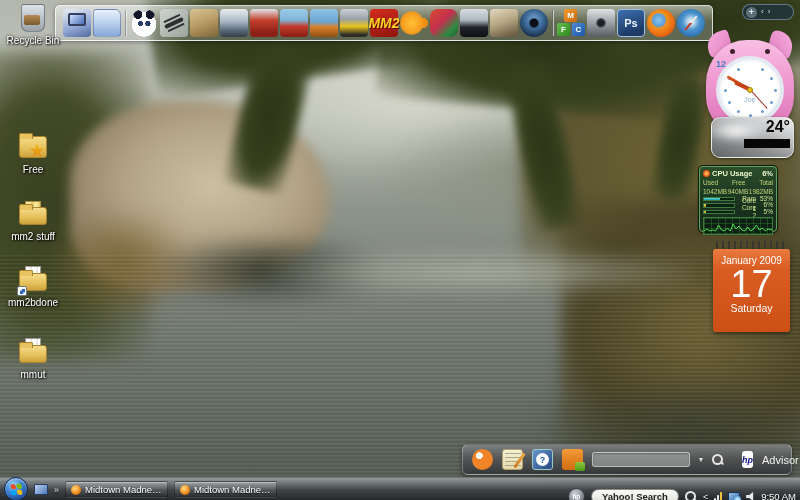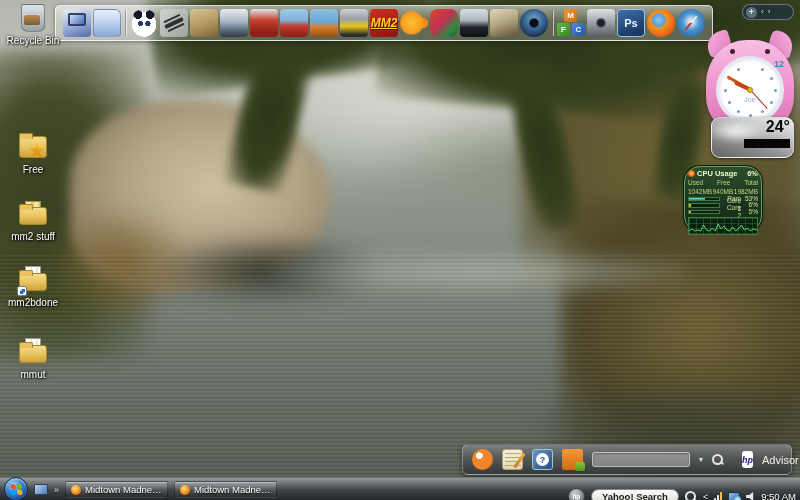--- a/index.html
+++ b/index.html
@@ -47,21 +47,21 @@
       radial-gradient(circle at 50% 55%,#ffffff 58%,rgba(255,255,255,0) 60%);}
   .i-airplane{background:linear-gradient(135deg,#cfd4cf 0%,#9aa39c 100%);}
   .i-airplane span{position:absolute;left:4px;top:12px;width:20px;height:4px;background:#2d2f33;transform:rotate(-25deg);border-radius:2px;box-shadow:0 -5px 0 -1px #2d2f33,0 5px 0 -1px #2d2f33;}
   .i-dumptruck{background:linear-gradient(160deg,#d8c493 0%,#b79a62 50%,#7c6438);}
   .i-semitruck{background:linear-gradient(180deg,#e9ecef 0%,#aab6c4 45%,#5d6b7c 75%,#353d46);}
   .i-redtruck{background:linear-gradient(180deg,#dfe4e8 0%,#c5402f 40%,#8c2017 85%);}
   .i-firetruck{background:linear-gradient(180deg,#9ccbe8 0%,#7fb4d8 40%,#c43a2c 62%,#871d14);}
   .i-towtruck{background:linear-gradient(180deg,#8fc0e4 0%,#6aa8d4 45%,#d97f2a 65%,#8e4f12);}
   .i-yellowcar{background:linear-gradient(180deg,#ccd2d8 0%,#9aa1a8 35%,#e6c41e 62%,#2c2c28 92%);}
   .i-mm2{background:linear-gradient(160deg,#d42c1e,#8e140c);display:flex;align-items:center;justify-content:center;}
-  .i-mm2 span{color:#ffd428;font-weight:bold;font-style:italic;font-size:12px;text-shadow:1px 1px 0 #5c0a06;text-decoration:underline;}
+  .i-mm2 span{color:#ffd428;font-weight:bold;font-style:italic;font-size:14px;text-shadow:1px 1px 0 #5c0a06;}
   .i-goldfish{background:radial-gradient(circle at 42% 50%,#ffc235 0%,#f59a1d 50%,rgba(245,154,29,0) 58%),radial-gradient(circle at 82% 50%,#ef8c12 18%,rgba(239,140,18,0) 20%);}
   .i-parrot{background:linear-gradient(135deg,#d84a2a 0%,#c43050 45%,#2f8a42 75%,#1d5e2c);border-radius:8px;}
   .i-ship{background:linear-gradient(180deg,#d7dde2 0%,#aeb8c0 40%,#22262c 65%,#0e1114);}
   .i-vintagecar{background:linear-gradient(160deg,#e2d7be 0%,#b7a884 45%,#6e5e44 90%);}
   .i-dragon{border-radius:50%;background:radial-gradient(circle at 50% 38%,#7aa4cc 0%,#3c6a98 40%,#13233c 85%);}
   .i-dragon span{position:absolute;left:8px;top:7px;width:12px;height:14px;background:radial-gradient(circle at 50% 50%,#0a0f18 40%,rgba(0,0,0,0) 60%);}
   .i-mfc{background:transparent;}
   .i-mfc span{position:absolute;width:13px;height:13px;border-radius:2px;color:#fff;font-size:8px;font-weight:bold;display:flex;align-items:center;justify-content:center;}
   .mfc-m{left:7px;top:0;background:linear-gradient(135deg,#f09a2c,#c96a10);}
   .mfc-f{left:0;top:14px;background:linear-gradient(135deg,#66bc4a,#2e8a22);}
@@ -97,39 +97,39 @@
   .shct span{position:absolute;left:2px;top:2px;width:5px;height:5px;background:#2a62c0;clip-path:polygon(0 100%,0 35%,35% 35%,35% 0,100% 0,100% 65%,65% 65%,65% 100%);transform:rotate(180deg);}
 
   
   .clockg{position:absolute;left:703px;top:32px;width:94px;height:106px;}
   .ear{position:absolute;width:24px;height:24px;background:linear-gradient(135deg,#f7aede,#e07ec0);border-radius:65% 15% 55% 25%;}
   .earL{left:4px;top:0;transform:rotate(-18deg);}
   .earR{right:4px;top:0;transform:rotate(108deg);}
   .catbody{position:absolute;left:3px;top:8px;width:88px;height:94px;background:linear-gradient(180deg,#f9c0e4 0%,#ef97d0 45%,#da6fb4 100%);border-radius:46% 46% 40% 40%;box-shadow:0 2px 4px rgba(0,0,0,0.35);}
   .cateye{position:absolute;top:17px;width:5px;height:5px;border-radius:50%;background:#40202c;}
   .catface{position:absolute;left:13px;top:24px;width:68px;height:68px;border-radius:50%;background:radial-gradient(circle at 45% 40%,#ffffff 60%,#e9eef4 100%);border:2px solid #e2e8f0;box-shadow:inset 0 0 4px rgba(80,110,160,0.4);}
-  .c12{position:absolute;left:13px;top:27px;width:68px;text-align:right;color:#4a7ec4;font-size:9px;font-weight:bold;}
+  .c12{position:absolute;left:13px;top:27px;width:68px;text-align:left;color:#4a7ec4;font-size:9px;font-weight:bold;}
   .cjoe{position:absolute;left:13px;top:64px;width:68px;text-align:center;color:#8fb0d4;font-size:7px;}
   .cdots{position:absolute;left:46px;top:57px;width:3px;height:3px;border-radius:50%;background:rgba(80,130,200,0);
      box-shadow:12px -21px 0 #6f9cd0,21px -12px 0 #6f9cd0,25px 0 0 #6f9cd0,21px 12px 0 #6f9cd0,12px 21px 0 #6f9cd0,0 25px 0 #6f9cd0,-12px 21px 0 #6f9cd0,-21px 12px 0 #6f9cd0,-25px 0 0 #6f9cd0,-21px -12px 0 #6f9cd0,-12px -21px 0 #6f9cd0;}
   .hand{position:absolute;transform-origin:50% 100%;border-radius:2px;}
   .handM{left:46px;top:31px;width:3px;height:27px;background:linear-gradient(180deg,#e05a20,#b03410);transform:rotate(-60deg);}
   .handH{left:45.5px;top:40px;width:4px;height:18px;background:#c34415;transform:rotate(-65deg);}
   .handS{left:47px;top:33px;width:1px;height:25px;background:#a03030;transform:rotate(138deg);}
   .ccap{position:absolute;left:44px;top:55px;width:6px;height:6px;border-radius:50%;background:#ecc020;border:1px solid #a8820a;}
   .foot{position:absolute;bottom:0px;width:22px;height:10px;background:#ef97d0;border-radius:50% 50% 40% 40%;}
 
   
   .weather{position:absolute;left:711px;top:117px;width:83px;height:41px;border-radius:9px;overflow:hidden;background:linear-gradient(200deg,#f0f0f0 0%,#c6c8ca 30%,#8e9092 62%,#606264 100%);border:1px solid rgba(255,255,255,0.7);box-shadow:0 1px 3px rgba(0,0,0,0.5);}
   .wcloud{position:absolute;left:-6px;top:2px;width:60px;height:22px;background:radial-gradient(ellipse,#fafafa 0%,rgba(250,250,250,0) 75%);filter:blur(3px);}
   .wtemp{position:absolute;right:3px;top:0px;color:#0a0a0a;font-size:16px;font-weight:bold;}
   .wbar{position:absolute;right:3px;bottom:9px;width:46px;height:9px;background:#070707;}
 
   
-  .cpu{position:absolute;left:684px;top:166px;width:78px;height:66px;background:linear-gradient(180deg,#2c4e2a 0%,#1a3420 55%,#132a18 100%);border:1px solid #63a258;border-radius:16px;box-shadow:0 0 0 1px #0c1c0e,0 1px 3px rgba(0,0,0,0.6);padding:2px 3px;color:#cfe090;font-size:6.5px;line-height:1.25;}
+  .cpu{position:absolute;left:699px;top:166px;width:78px;height:66px;background:linear-gradient(180deg,#2c4e2a 0%,#1a3420 55%,#132a18 100%);border:1px solid #63a258;border-radius:4px;box-shadow:0 0 0 1px #0c1c0e,0 1px 3px rgba(0,0,0,0.6);padding:2px 3px;color:#cfe090;font-size:6.5px;line-height:1.25;}
   .cpurow{display:flex;align-items:center;}
   .fan{width:7px;height:7px;border-radius:50%;background:radial-gradient(circle,#ffb050 20%,#d84810 70%);margin-right:2px;}
   .cputitle{font-size:7.5px;font-weight:bold;color:#eef6cc;flex:1;}
   .cpupct{font-size:7.5px;font-weight:bold;color:#eef6cc;}
   .cpucols{display:flex;justify-content:space-between;color:#c2d47c;margin-top:1px;}
   .cpumem{display:flex;justify-content:space-between;color:#c2d47c;}
   .meter{display:flex;align-items:center;height:6.5px;}
   .track{width:32px;height:4.5px;background:#0c2210;border:1px solid #3f7a3c;margin-right:2px;}
   .fill{height:100%;}
   .fill-cyan{background:linear-gradient(180deg,#5ae0e0,#1898a0);}
@@ -375,20 +375,28 @@
       <span class="mlabel">Core 2</span>
       <span class="mval">5%</span>
     </div>
     <div class="graph">
       <svg viewBox="0 0 70 16" preserveAspectRatio="none" width="100%" height="100%">
         <polyline points="0,13 3,11 6,13 9,12 12,13 15,7 18,12 21,13 24,10 27,13 30,6 33,11 36,8 39,12 42,13 45,9 48,13 51,11 54,7 57,12 60,10 63,13 66,11 70,12" fill="none" stroke="#55e055" stroke-width="1"></polyline>
       </svg>
     </div>
   </div>
 
+  <div class="cal">
+    <div class="spiral"></div>
+    <div class="calbody">
+      <div class="calmonth">January 2009</div>
+      <div class="calday">17</div>
+      <div class="calwd">Saturday</div>
+    </div>
+  </div>
 
   <div class="advisor">
     <div class="aicon a-globe"></div>
     <div class="aicon a-note">
         <span></span>
         <i></i>
       </div>
     <div class="aicon a-help">
         <span>?</span>
       </div>

